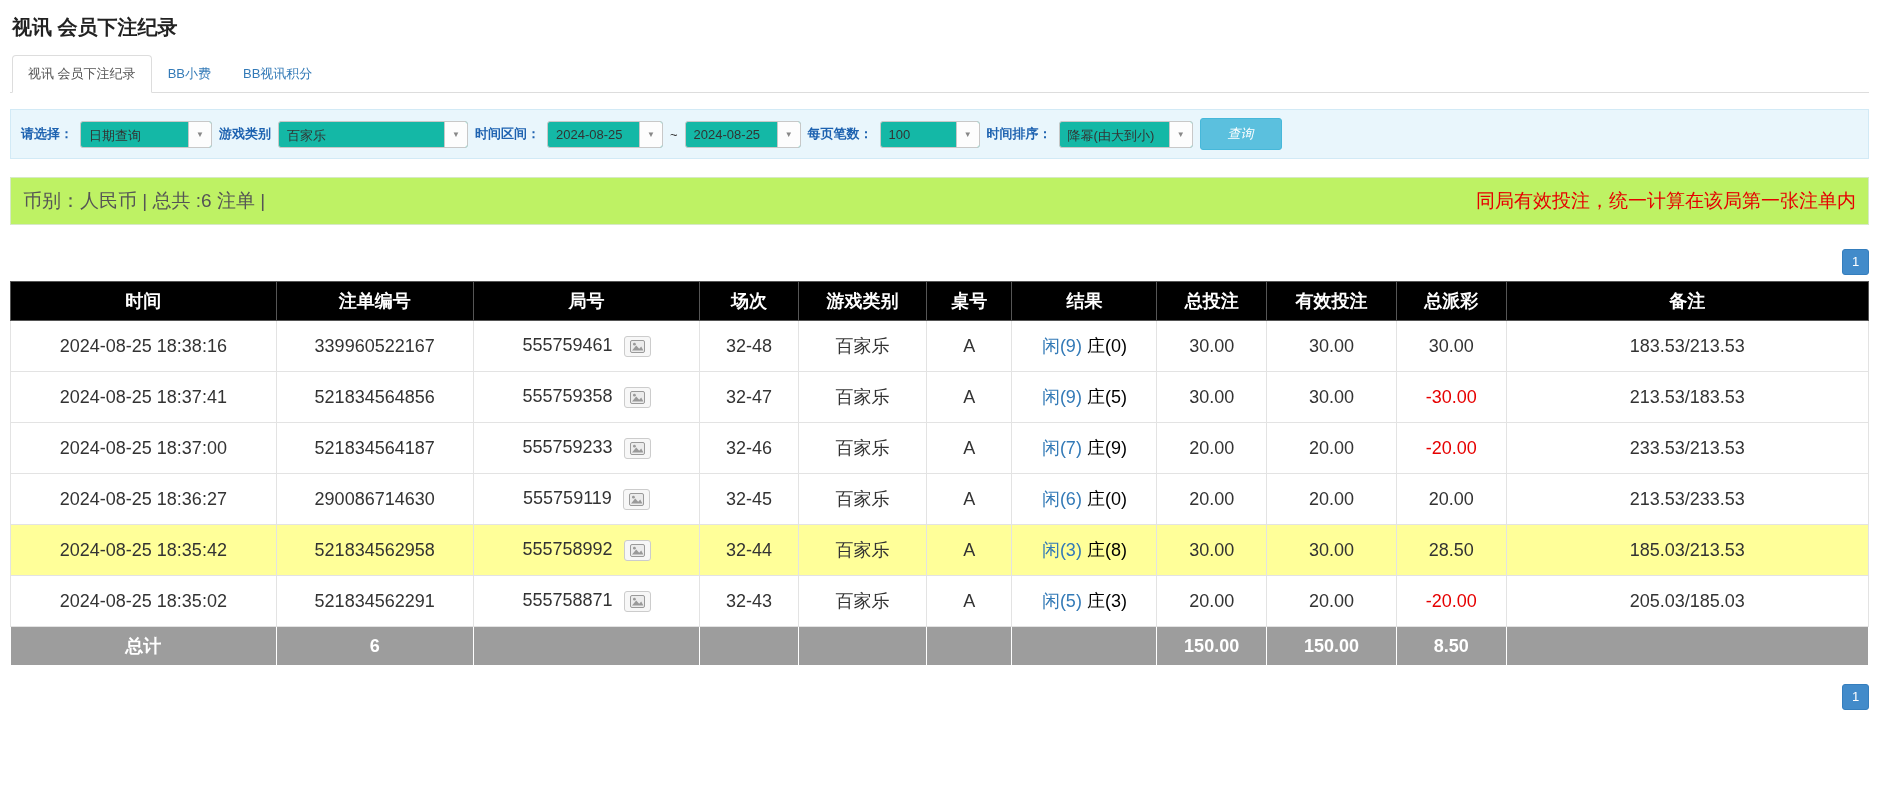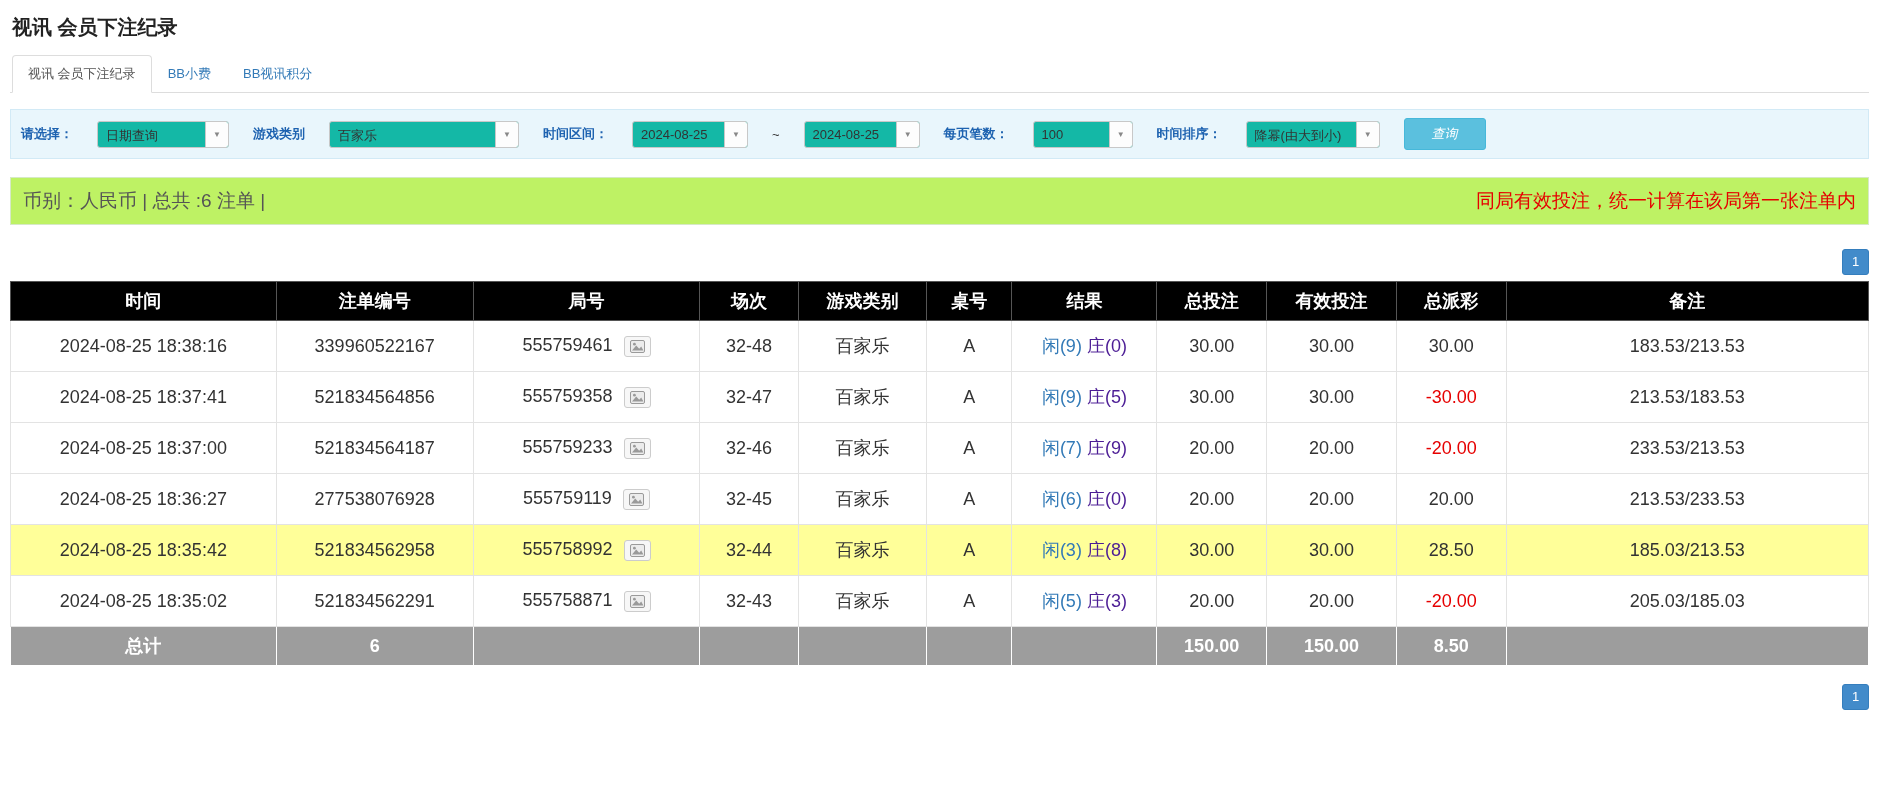--- a/index.html
+++ b/index.html
@@ -10,21 +10,21 @@
   .page-title { font-size: 20px; font-weight: 600; color: #222; margin: 4px 0 14px 2px; }
 
   
   .tab-bar { border-bottom: 1px solid #ddd; display: flex; align-items: flex-end; padding-left: 2px; }
   .tab { font-size: 13px; padding: 9px 15px; margin-bottom: -1px; cursor: pointer; color: #337ab7;
          border: 1px solid transparent; border-radius: 4px 4px 0 0; }
   .tab.active { color: #555; background: #fff; border-color: #ddd; border-bottom-color: #fff; cursor: default; }
 
   
   .filter-bar { margin-top: 16px; background: #e9f6fc; border: 1px solid #d2eaf6; padding: 8px 10px;
-                display: flex; align-items: center; gap: 24px; font-size: 13px; flex-wrap: nowrap; }
+                display: flex; align-items: center; gap: 7px; font-size: 13px; flex-wrap: nowrap; }
   .filter-label { color: #1d62b0; font-weight: 700; white-space: nowrap; }
   .select { display: inline-flex; align-items: stretch; background: #14b8a6; border: 1px solid #c8c8c8;
             border-radius: 3px; height: 27px; overflow: hidden; cursor: pointer; }
   .select .val { flex: 1; padding: 5px 8px; font-size: 13px; color: #333; white-space: nowrap; overflow: hidden; }
   .select .caret { width: 23px; border-left: 1px solid #c8c8c8; display: flex; align-items: center;
                    justify-content: center; font-size: 8px; color: #888; background: #fdfdfd; }
   .w-query { width: 132px; } .w-game { width: 190px; } .w-date { width: 116px; }
   .w-size { width: 100px; } .w-sort { width: 134px; }
   .tilde { color: #333; }
   .search-button { background: #5bc0de; border: 1px solid #46b8da; color: #fff; font-size: 13px;
@@ -46,21 +46,21 @@
   
   table.records { width: 100%; border-collapse: collapse; table-layout: fixed; font-size: 18px; }
   table.records thead th { background: #000; color: #fff; font-weight: 700; padding: 7px 4px;
                            border: 1px solid #555; text-align: center; }
   table.records tbody td { background: #fff; border: 1px solid #e3e3e3; padding: 13px 4px;
                            text-align: center; color: #333; overflow: hidden; white-space: nowrap; }
   table.records tbody tr.highlight td { background: #ffff99; }
   table.records tfoot td { background: #9d9d9d; color: #fff; font-weight: 700; border: 1px solid #fff;
                            padding: 7px 4px; text-align: center; }
   .player { color: #337ab7; }
-  .banker { color: #4c1d95; }
+  .banker { color: #000000; }
   td.bet-link { color: #337ab7; cursor: pointer; }
   td.payout.neg { color: #e60000; }
   .media-btn { display: inline-flex; align-items: center; justify-content: center; margin-left: 6px;
                padding: 3px 5px; border: 1px solid #ccc; border-radius: 3px; background: #f7f7f7;
                cursor: pointer; vertical-align: middle; }
 </style>
 </head>
 <body>
 
 <div class="wrapper">
@@ -221,21 +221,21 @@
       <span class="player">闲(7)</span>
       <span class="banker">庄(9)</span>
     </td>
     <td class="bet-link">20.00</td>
     <td>20.00</td>
     <td class="payout neg">-20.00</td>
     <td>233.53/213.53</td>
   </tr>
         <tr>
     <td>2024-08-25 18:36:27</td>
-    <td>277538076928</td>
+    <td>290086714630</td>
     <td>
       <span>555759119</span>
       <span class="media-btn">
         <svg width="15" height="13" viewBox="0 0 15 13" aria-hidden="true">
           <rect x="0.5" y="0.5" width="14" height="12" rx="1.5" fill="#ececec" stroke="#9a9a9a"></rect>
           <circle cx="4.4" cy="4.2" r="1.4" fill="#9a9a9a"></circle>
           <path d="M2 10.5 L6.2 5.6 L9.2 8.8 L11.2 6.6 L13.4 10.5 Z" fill="#9a9a9a"></path>
         </svg>
       </span>
     </td>

